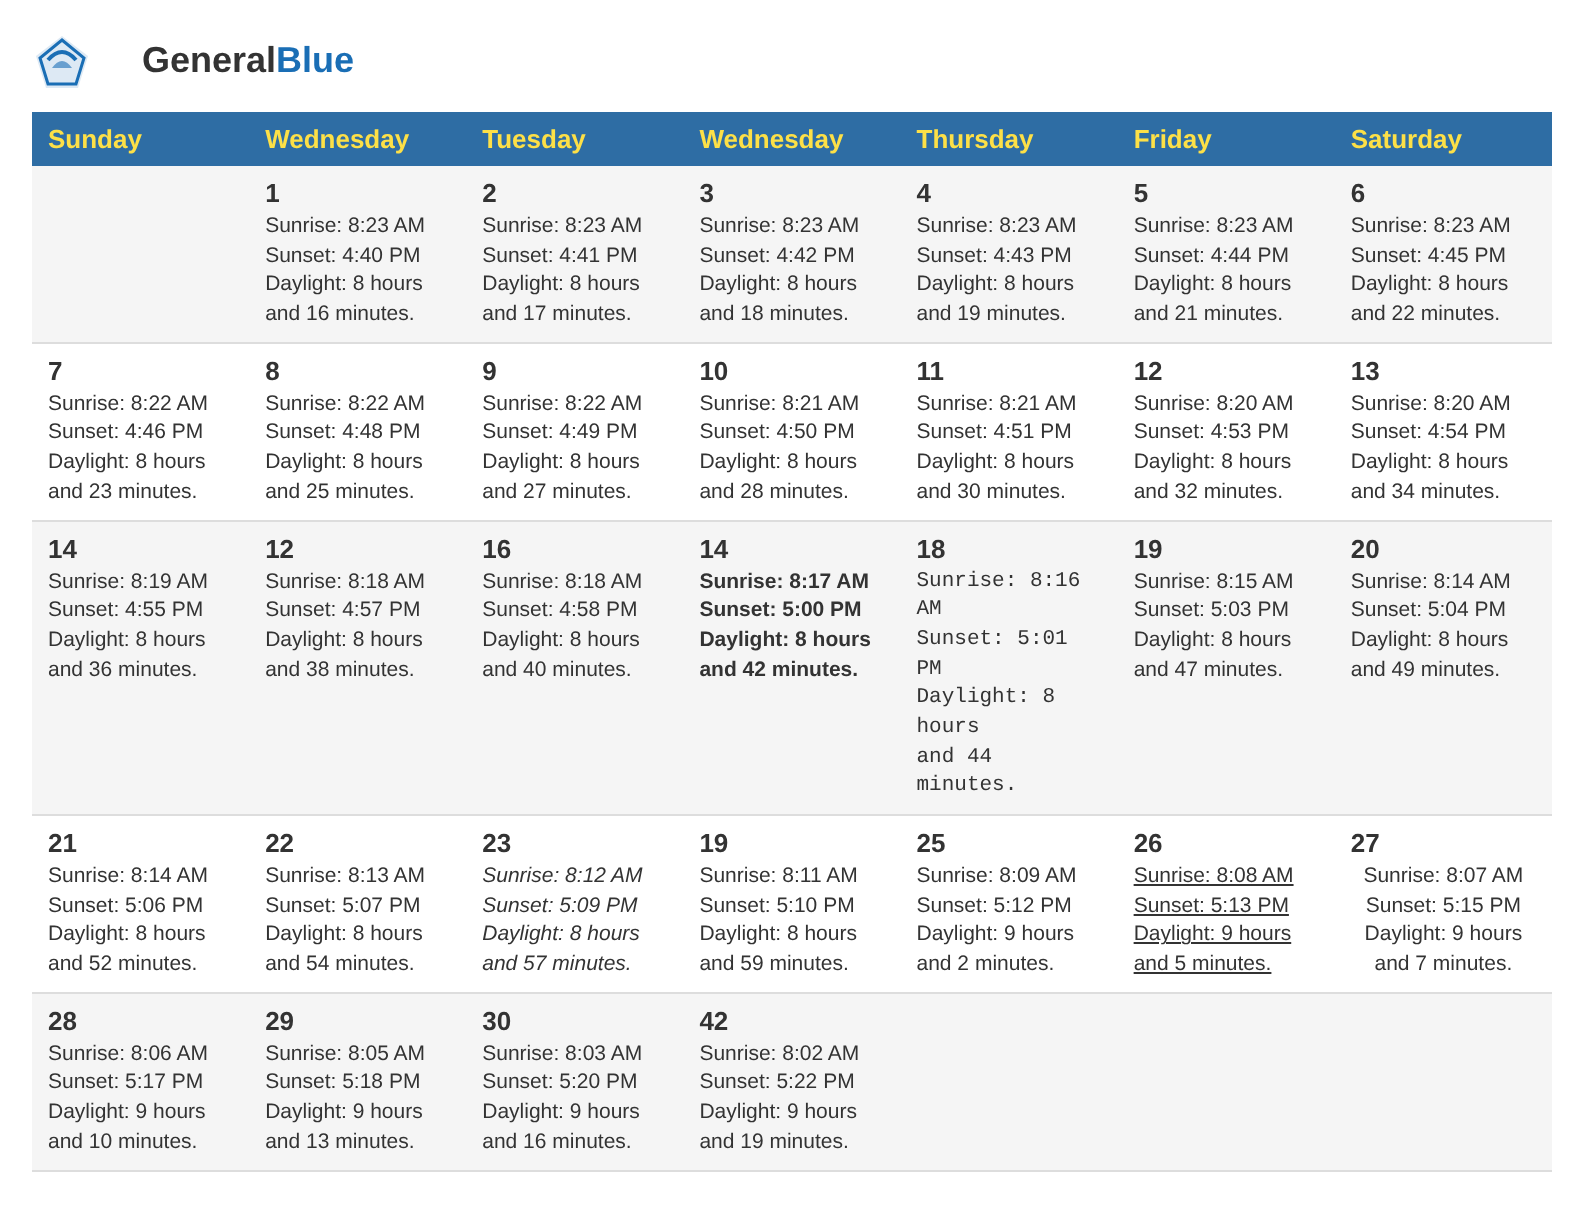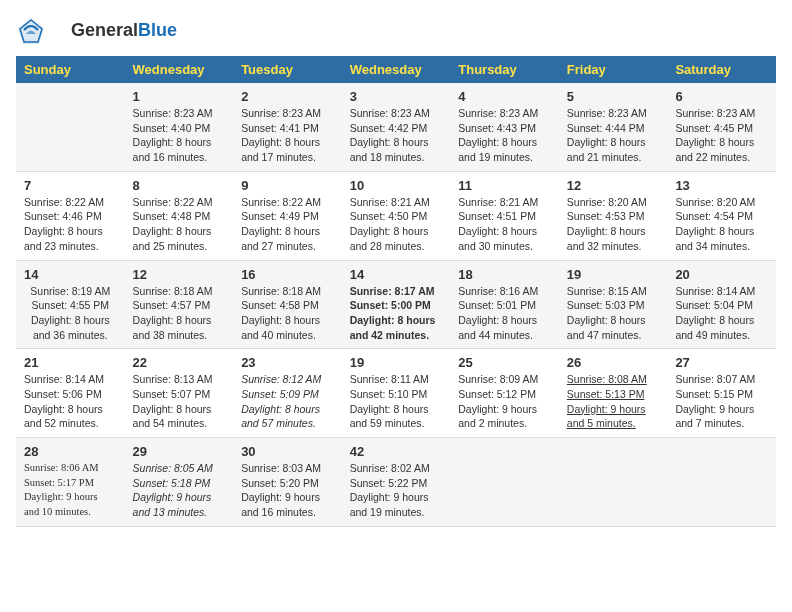--- a/index.html
+++ b/index.html
@@ -209,21 +209,21 @@
           <div class="day-number">13</div>
           <div class="day-info" style="white-space: pre-line;">Sunrise: 8:20 AM
 Sunset: 4:54 PM
 Daylight: 8 hours
 and 34 minutes.</div>
         </td>
       </tr>
       <tr>
         <td>
           <div class="day-number">14</div>
-          <div class="day-info" style="white-space: pre-line; text-align: center;">Sunrise: 8:19 AM
+          <div class="day-info" style="white-space: pre-line;">Sunrise: 8:19 AM
 Sunset: 4:55 PM
 Daylight: 8 hours
 and 36 minutes.</div>
         </td>
         <td>
           <div class="day-number">12</div>
           <div class="day-info" style="white-space: pre-line;">Sunrise: 8:18 AM
 Sunset: 4:57 PM
 Daylight: 8 hours
 and 38 minutes.</div>
@@ -237,21 +237,21 @@
         </td>
         <td>
           <div class="day-number">14</div>
           <div class="day-info" style="white-space: pre-line; font-weight: bold;">Sunrise: 8:17 AM
 Sunset: 5:00 PM
 Daylight: 8 hours
 and 42 minutes.</div>
         </td>
         <td>
           <div class="day-number">18</div>
-          <div class="day-info" style="white-space: pre-line;">Sunrise: 8:16 AM
+          <div class="day-info" style="white-space: pre-line; font-family: Liberation Mono, monospace;">Sunrise: 8:16 AM
 Sunset: 5:01 PM
 Daylight: 8 hours
 and 44 minutes.</div>
         </td>
         <td>
           <div class="day-number">19</div>
           <div class="day-info" style="white-space: pre-line;">Sunrise: 8:15 AM
 Sunset: 5:03 PM
 Daylight: 8 hours
 and 47 minutes.</div>
@@ -302,37 +302,37 @@
         </td>
         <td>
           <div class="day-number">26</div>
           <div class="day-info" style="white-space: pre-line; text-decoration: underline;">Sunrise: 8:08 AM
 Sunset: 5:13 PM
 Daylight: 9 hours
 and 5 minutes.</div>
         </td>
         <td>
           <div class="day-number">27</div>
-          <div class="day-info" style="white-space: pre-line;">Sunrise: 8:07 AM
+          <div class="day-info" style="white-space: pre-line; text-align: center;">Sunrise: 8:07 AM
 Sunset: 5:15 PM
 Daylight: 9 hours
 and 7 minutes.</div>
         </td>
       </tr>
       <tr>
         <td>
           <div class="day-number">28</div>
-          <div class="day-info" style="white-space: pre-line; font-family: Liberation Serif, serif;">Sunrise: 8:06 AM
+          <div class="day-info" style="white-space: pre-line;">Sunrise: 8:06 AM
 Sunset: 5:17 PM
 Daylight: 9 hours
 and 10 minutes.</div>
         </td>
         <td>
           <div class="day-number">29</div>
-          <div class="day-info" style="white-space: pre-line; font-style: italic;">Sunrise: 8:05 AM
+          <div class="day-info" style="white-space: pre-line;">Sunrise: 8:05 AM
 Sunset: 5:18 PM
 Daylight: 9 hours
 and 13 minutes.</div>
         </td>
         <td>
           <div class="day-number">30</div>
           <div class="day-info" style="white-space: pre-line;">Sunrise: 8:03 AM
 Sunset: 5:20 PM
 Daylight: 9 hours
 and 16 minutes.</div>

